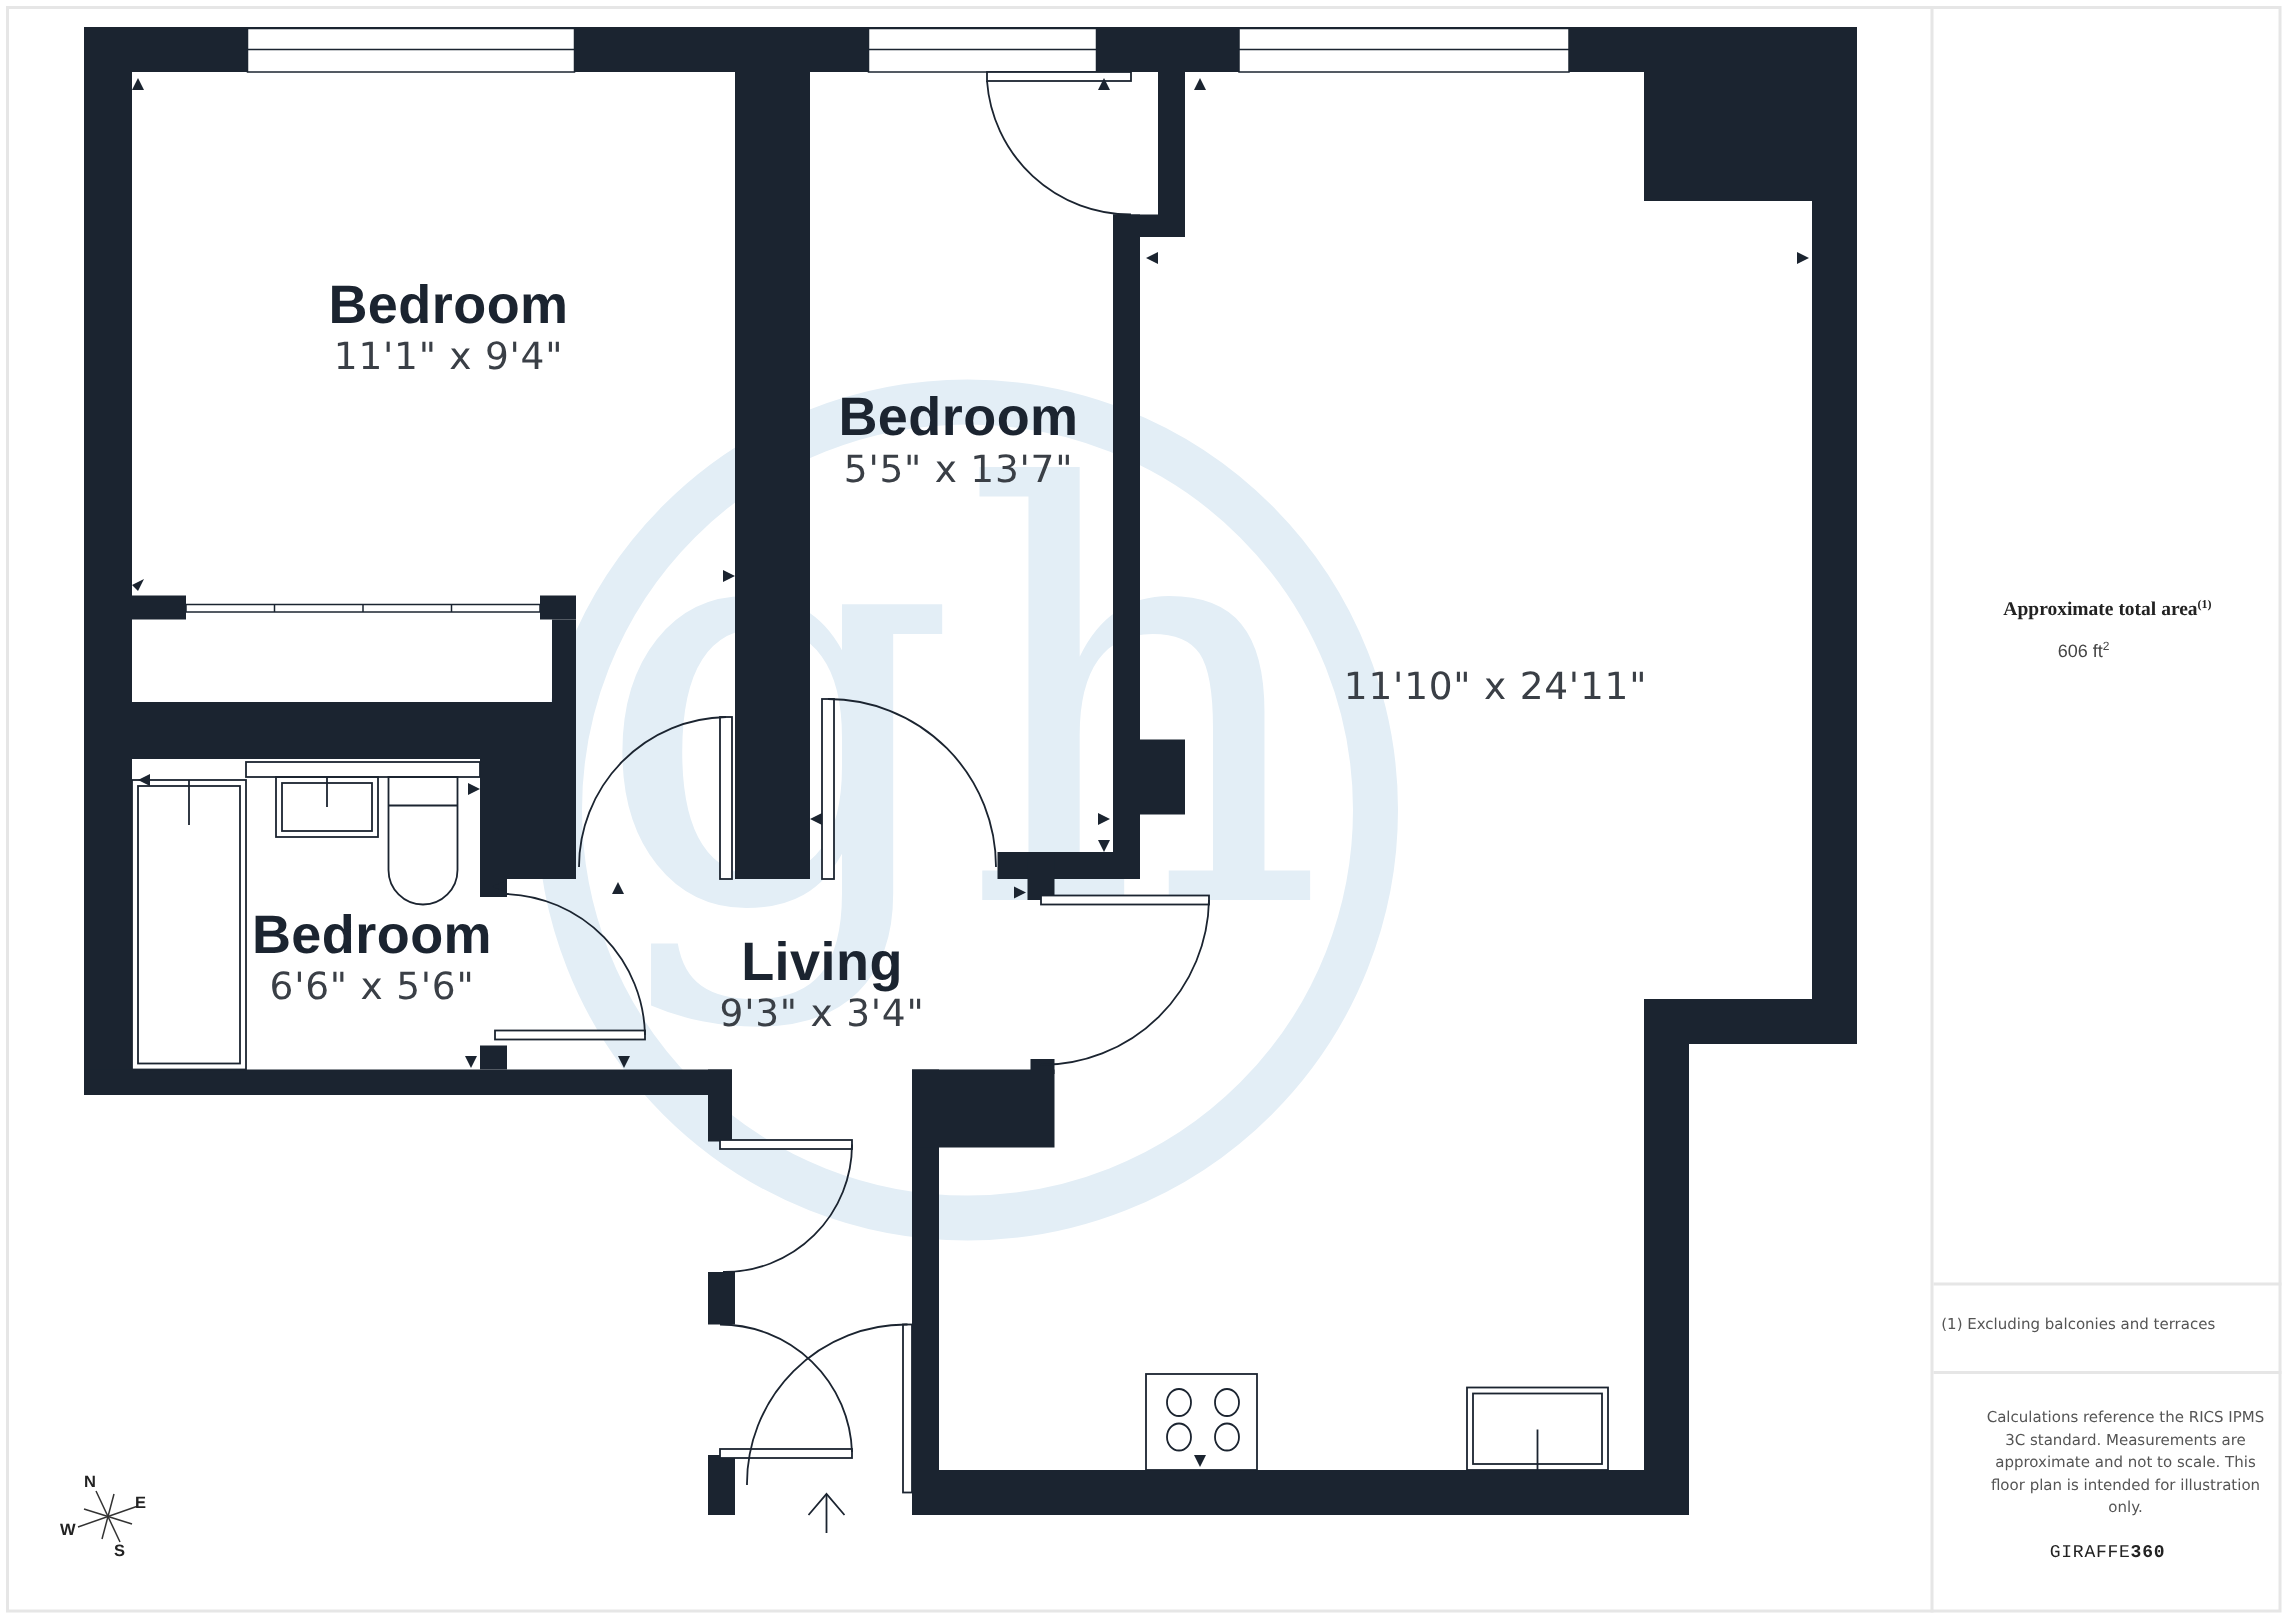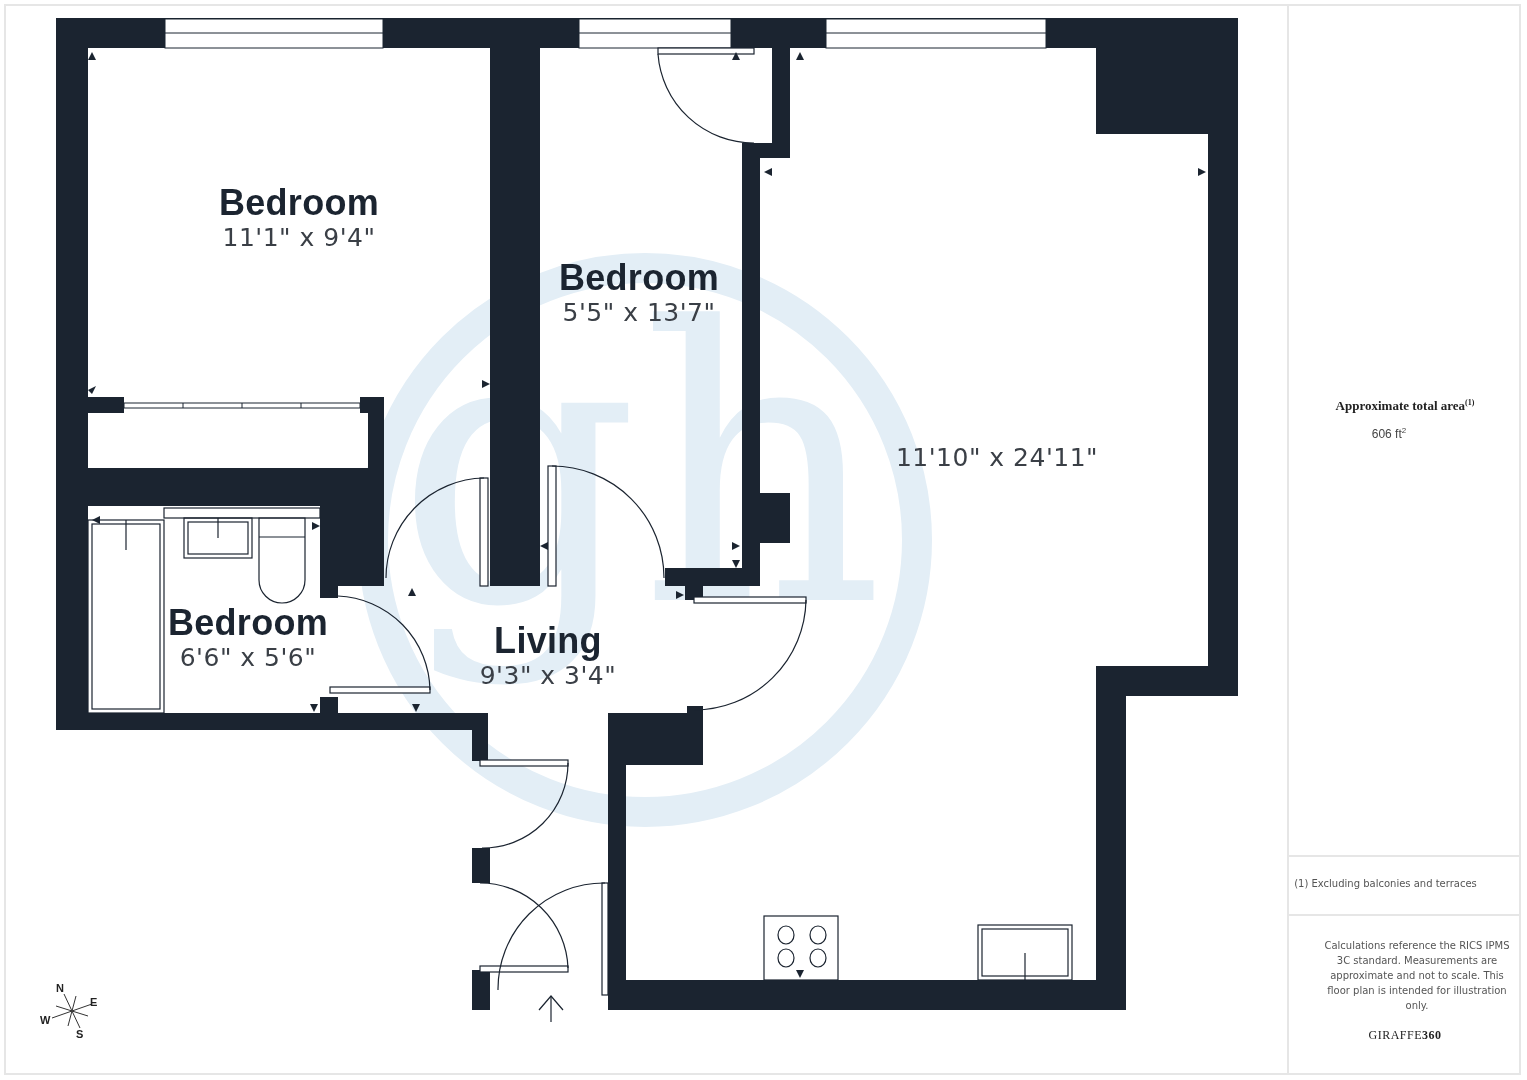--- a/index.html
+++ b/index.html
@@ -11,21 +11,21 @@
     svg.plan { position: absolute; left: 0; top: 0; }
     .room-label { position: absolute; text-align: center; color: #1b2430; white-space: nowrap; transform: translateX(-50%); }
     .room-name { font-family: "Liberation Sans", sans-serif; font-weight: bold; font-size: 36px; line-height: 34px; letter-spacing: 0.3px; }
     .room-dim { font-family: "DejaVu Sans", sans-serif; font-size: 25px; line-height: 36px; color: #3a3f46; letter-spacing: 0.5px; }
     .area-title { position: absolute; left: 1289px; width: 232px; top: 398px; text-align: center; font-family: Liberation Serif, serif; font-weight: bold; font-size: 13px; color: #222; }
     .area-title sup { font-size: 8px; }
     .area-value { position: absolute; left: 1289px; width: 200px; top: 426px; text-align: center; font-family: "Liberation Sans", sans-serif; font-size: 12px; color: #444; }
     .area-value sup { font-size: 8px; }
     .footnote { position: absolute; left: 1289px; width: 193px; top: 878px; text-align: center; font-family: "DejaVu Sans", sans-serif; font-size: 10px; color: #555; }
     .disclaimer { position: absolute; left: 1310px; width: 190px; top: 938px; text-align: center; font-family: "DejaVu Sans", sans-serif; font-size: 10px; line-height: 15px; color: #555; margin-left: 12px; }
-    .brand { position: absolute; left: 1289px; width: 232px; top: 1028px; text-align: center; font-family: Liberation Serif, serif; font-size: 12px; color: #222; letter-spacing: 0.5px; }
+    .brand { position: absolute; left: 1289px; width: 232px; top: 1028px; text-align: center; font-family: Liberation Mono, monospace; font-size: 12px; color: #222; letter-spacing: 0.5px; }
     .brand b { font-weight: bold; }
     .compass { position: absolute; left: 38px; top: 980px; width: 70px; height: 65px; }
     .compass span { position: absolute; font-family: "Liberation Sans", sans-serif; font-weight: bold; font-size: 11px; color: #222; }
   </style>
 </head>
 <body>
 
 <div class="frame"></div>
 <div class="side"></div>
 <div class="side-sep1"></div>

